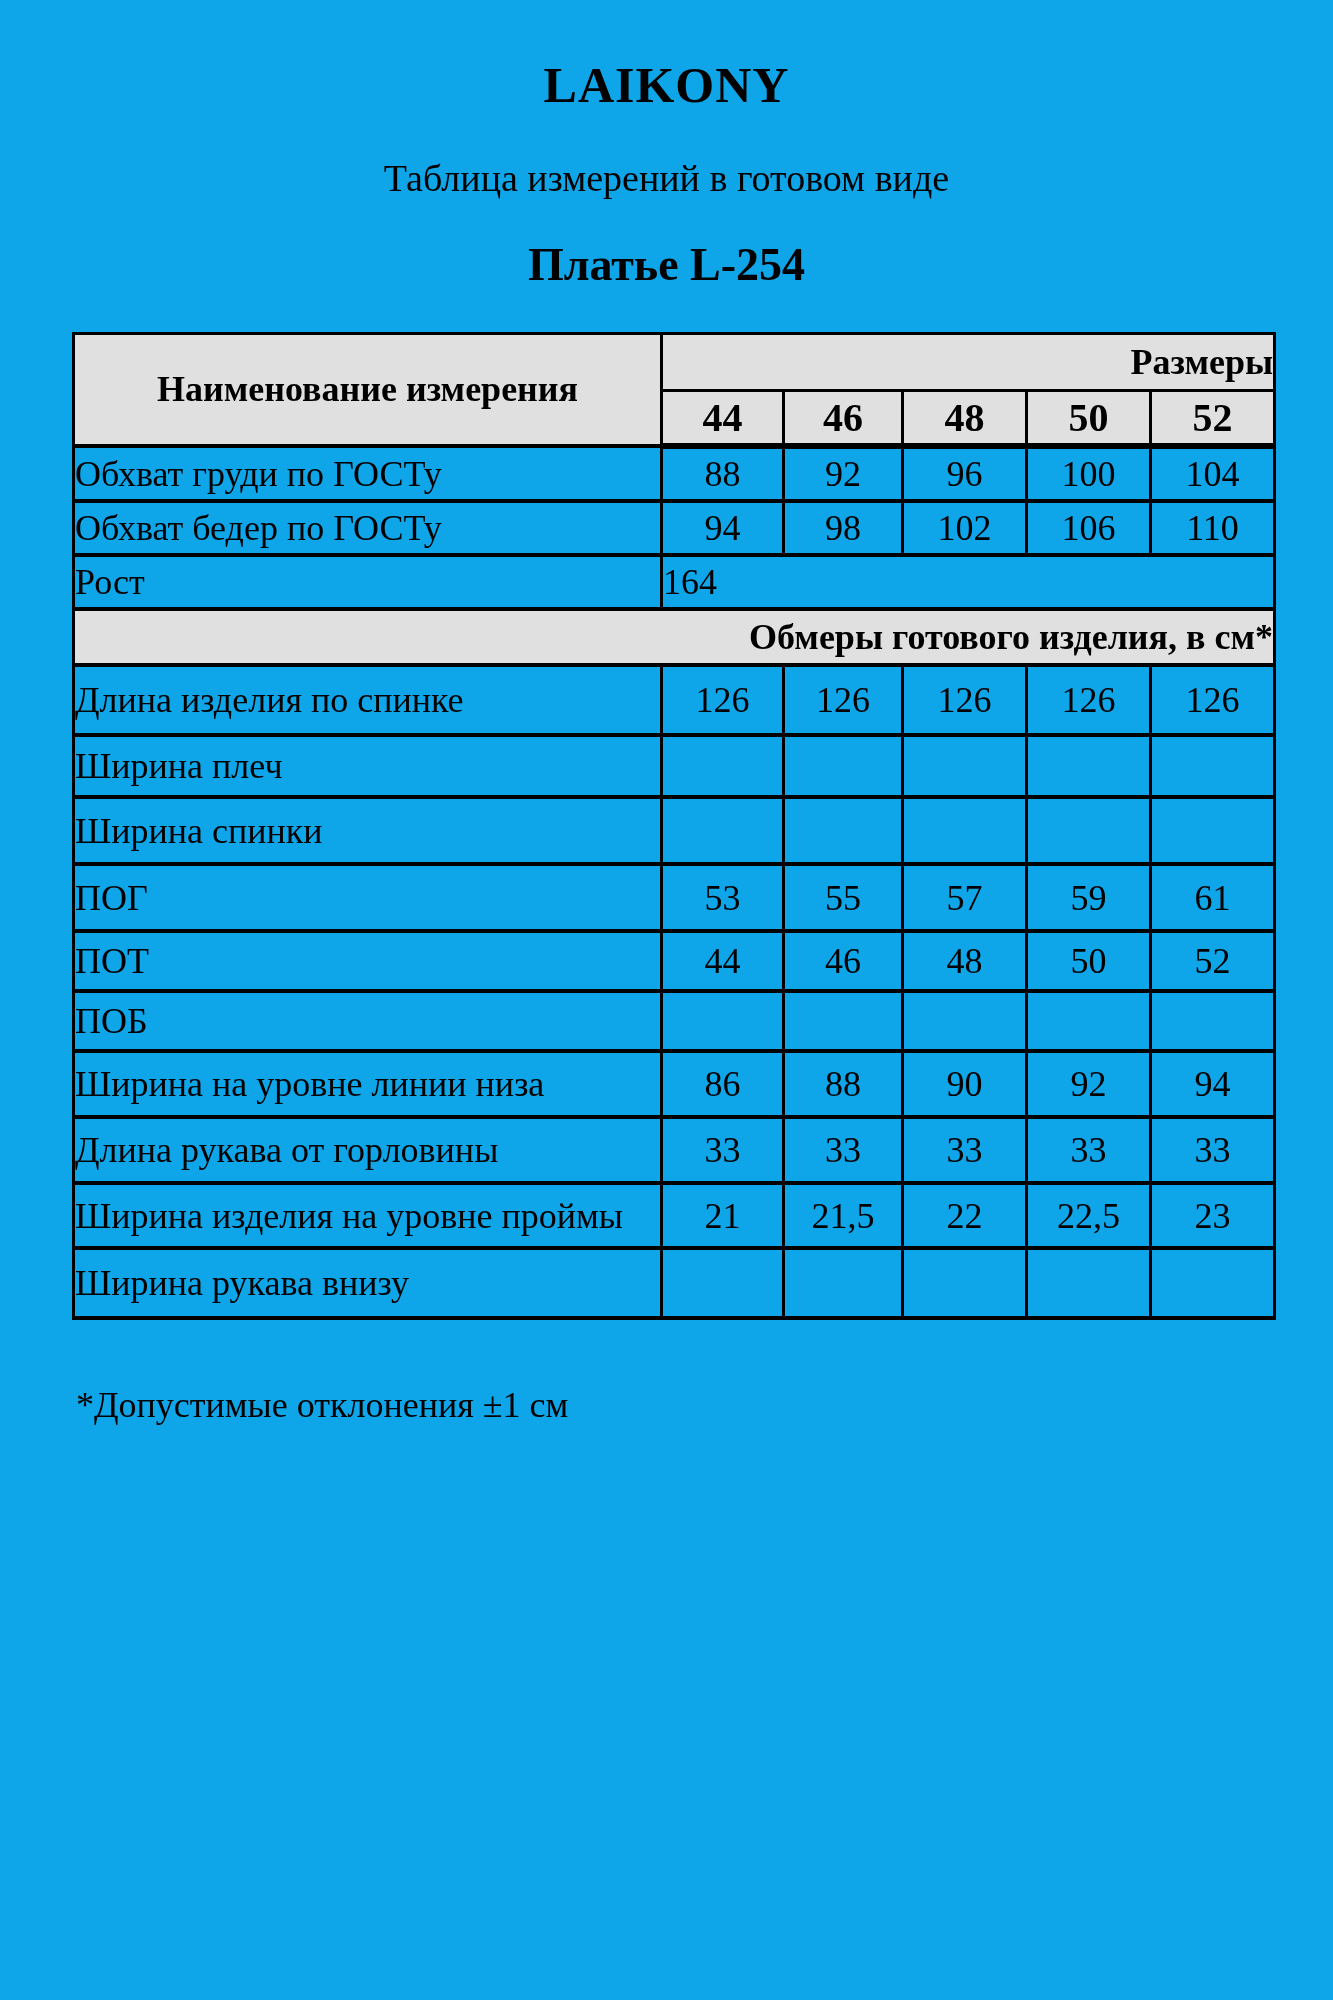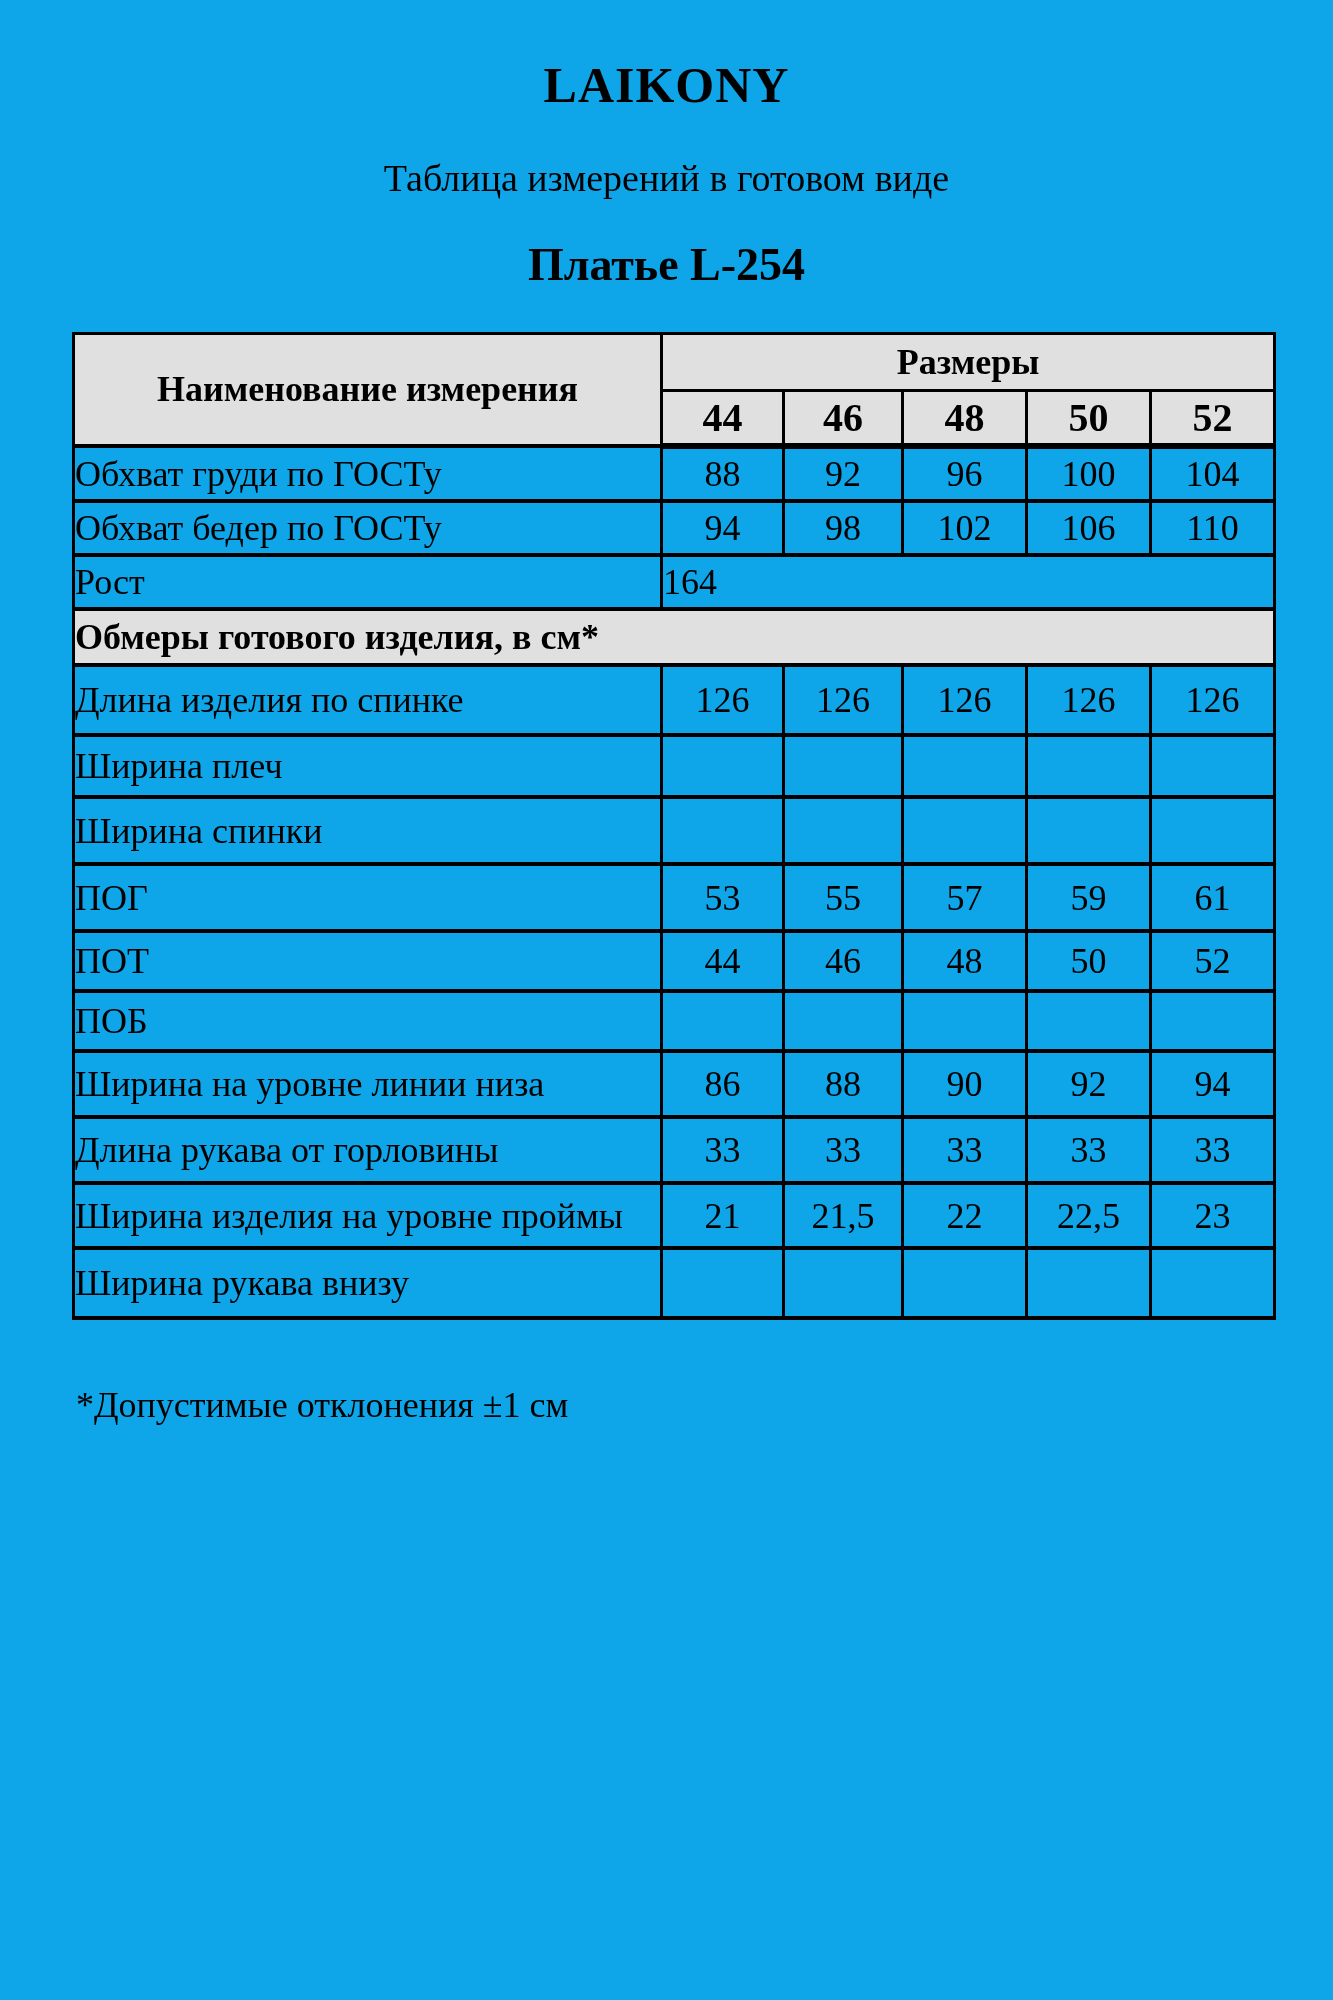--- a/index.html
+++ b/index.html
@@ -69,21 +69,21 @@
   th.name-h {
     font-size: 36px;
     font-weight: bold;
     text-align: center;
     vertical-align: middle;
     border-bottom-width: 6px;
   }
   th.sizes-h {
     font-size: 36px;
     font-weight: bold;
-    text-align: center;
+    text-align: right;
     vertical-align: middle;
   }
   tr.sizes-row th {
     font-size: 40px;
     font-weight: bold;
     text-align: center;
     vertical-align: middle;
     border-bottom-width: 6px;
   }
   td.lbl {
@@ -99,21 +99,21 @@
   }
   td.val-merged {
     font-size: 36px;
     text-align: left;
     padding-left: 22px;
     vertical-align: middle;
   }
   tr.section-row td {
     font-size: 36px;
     font-weight: bold;
-    text-align: left;
+    text-align: right;
     vertical-align: middle;
     border-top-width: 5px;
     border-bottom-width: 5px;
   }
   .footnote {
     margin: 12px;
     margin-top: 64px;
     margin-left: 76px;
     font-size: 36px;
     font-weight: normal;

